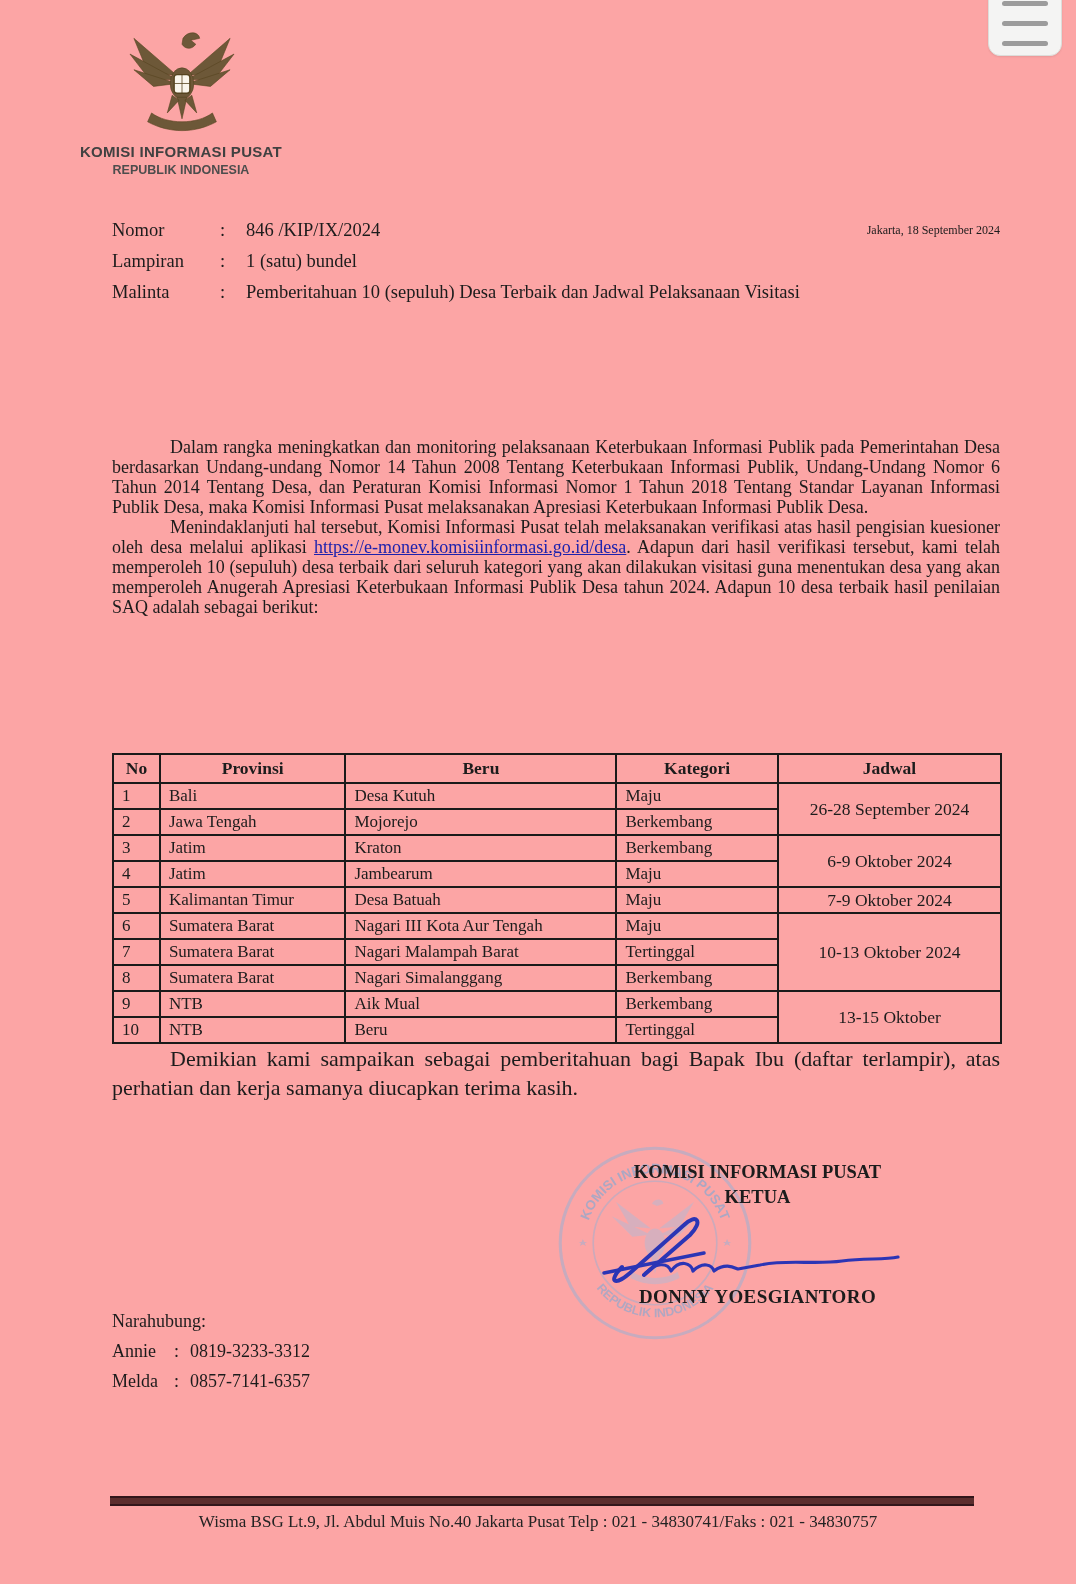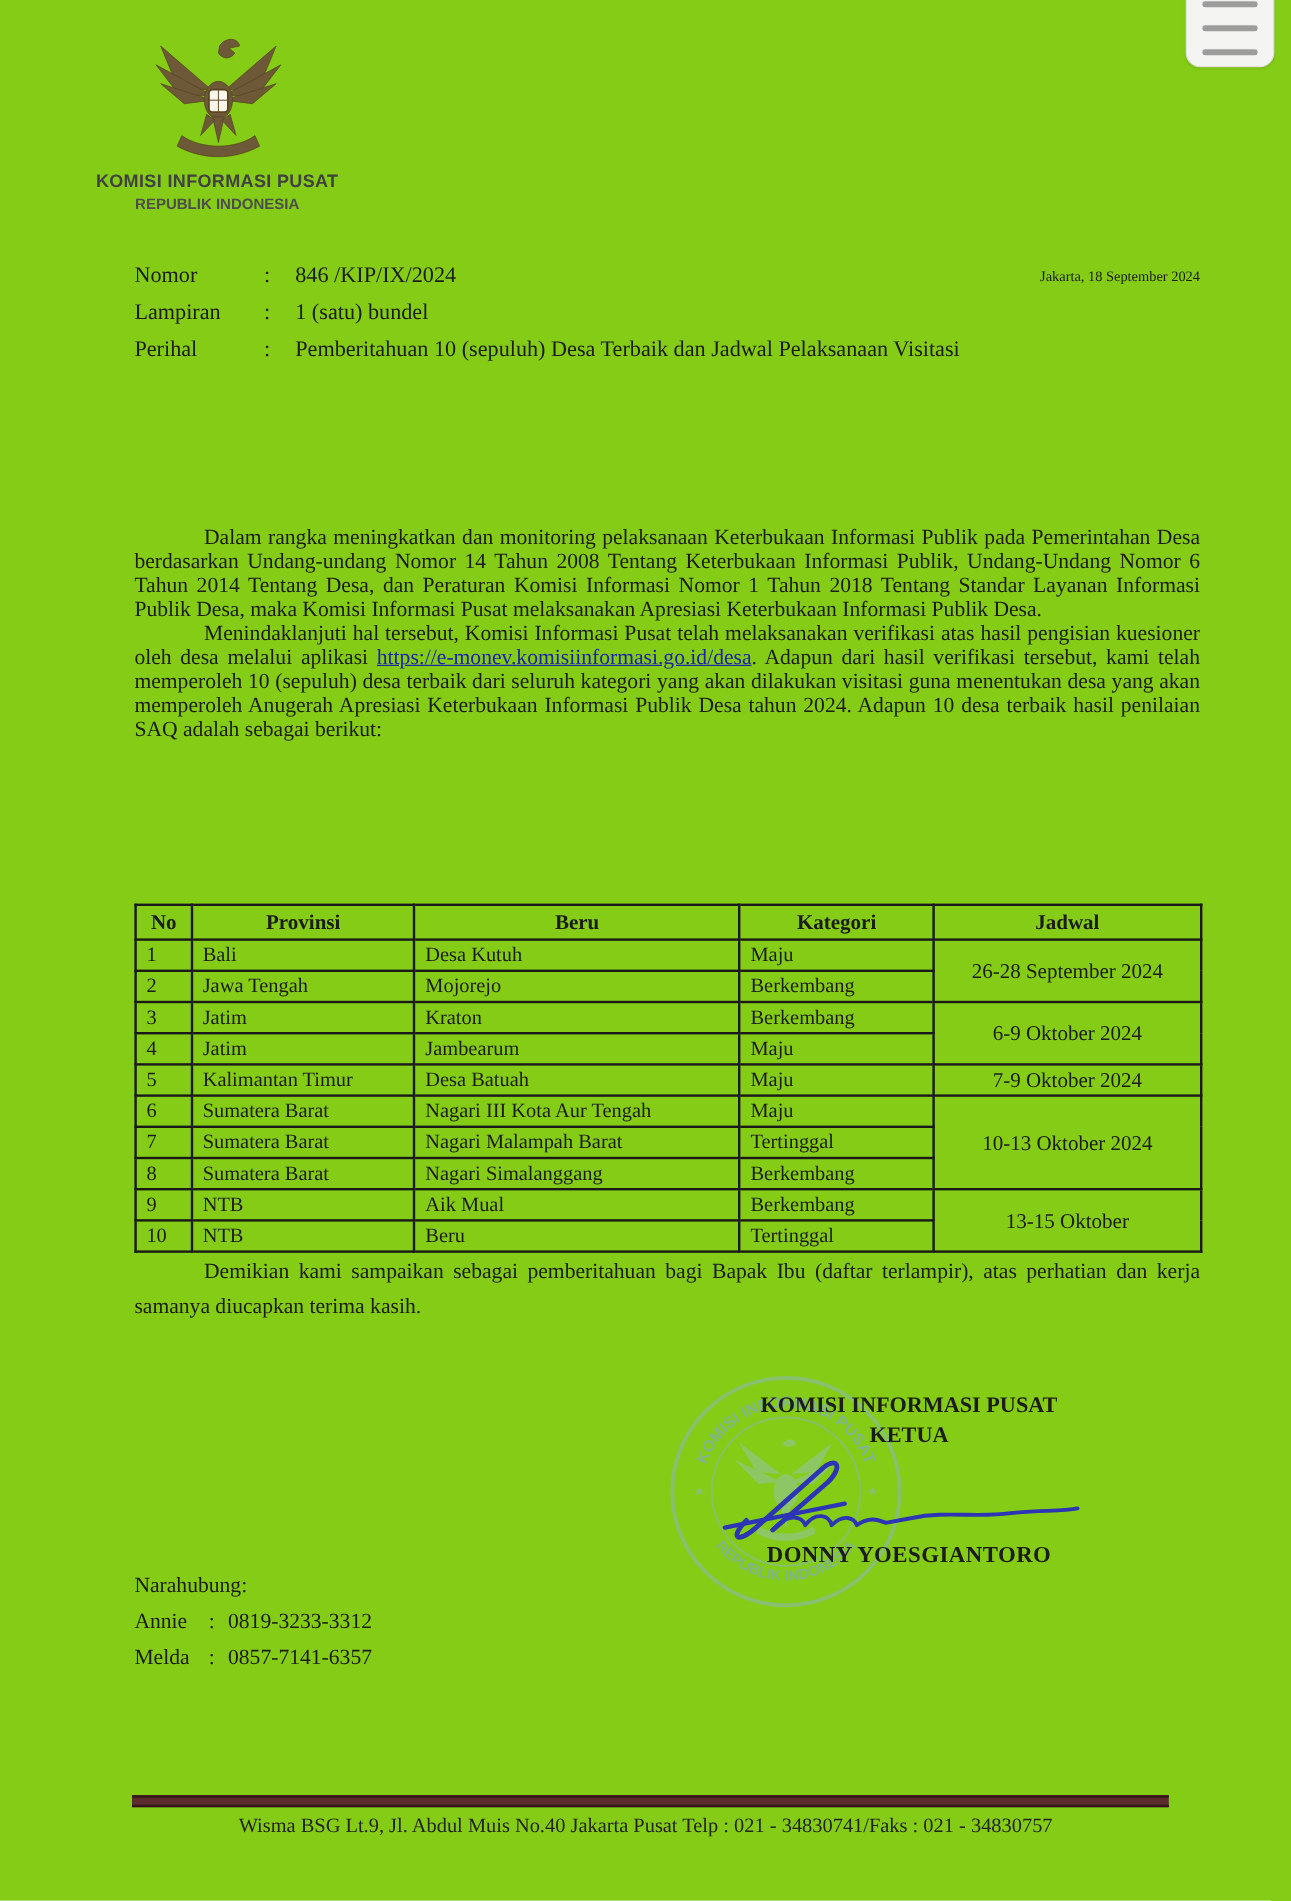--- a/index.html
+++ b/index.html
@@ -8,21 +8,21 @@
     --band:#5c2d2d;
     --band-edge:#32161a;
     --logo:#6d5838;
     --stamp:#8ab2da;
     --sig:#2b35b5;
   }
   html,body{margin:0;padding:0;background:#ffffff;}
   .page{
     position:relative;
     width:1076px;height:1584px;
-    background:#84cc16;
+    background:#fca5a5;
     overflow:hidden;
     font-family:"Liberation Serif", serif;
     color:var(--ink);
   }
   
   .menu-btn{
     position:absolute;right:14px;top:-18px;
     width:74px;height:74px;
     background:#f4f4f3;border:1px solid #ddddda;border-radius:12px;
     box-shadow:0 1px 2px rgba(0,0,0,.08);
@@ -63,21 +63,21 @@
   table.villages th,table.villages td{
     border:2px solid #1a1a1a;padding:0 8px;height:24px;line-height:1.15;
     overflow:hidden;white-space:nowrap;
   }
   table.villages th{height:27px;font-size:17.5px;font-weight:bold;text-align:center;}
   .col-no{width:45px;}.col-prov{width:178px;}.col-desa{width:260px;}
   .col-kat{width:155px;}.col-jad{width:214px;}
   td.jadwal{text-align:center;vertical-align:middle;font-size:17.5px;}
   
   .closing{position:absolute;left:112px;top:1045px;width:888px;
-    font-size:18px;line-height:28.5px;text-align:justify;}
+    font-size:22px;line-height:28.5px;text-align:justify;}
   .closing p{margin:0;text-indent:58px;}
   
   .stamp{position:absolute;left:552px;top:1140px;width:206px;height:206px;opacity:.85;}
   .sig-org{position:absolute;left:575px;top:1160px;width:365px;text-align:center;
     font-weight:bold;font-size:18.5px;line-height:25px;}
   .sig-scribble{position:absolute;left:592px;top:1203px;width:340px;height:95px;}
   .sig-name{position:absolute;left:575px;top:1286px;width:365px;text-align:center;
     font-weight:bold;font-size:19px;letter-spacing:.4px;}
   
   .contacts{position:absolute;left:112px;top:1306px;font-size:18px;line-height:30px;}
@@ -136,21 +136,21 @@
       <span>Nomor</span>
       <span>:</span>
       <span>846 /KIP/IX/2024</span>
     </div>
     <div class="meta-row">
       <span>Lampiran</span>
       <span>:</span>
       <span>1 (satu) bundel</span>
     </div>
     <div class="meta-row">
-      <span>Perihal</span>
+      <span>Malinta</span>
       <span>:</span>
       <span>Pemberitahuan 10 (sepuluh) Desa Terbaik dan Jadwal Pelaksanaan Visitasi</span>
     </div>
   </div>
   <div class="dateline">Jakarta, 18 September 2024</div>
 
 
   <div class="paras">
     <p>Dalam rangka meningkatkan dan monitoring pelaksanaan Keterbukaan Informasi Publik pada Pemerintahan Desa berdasarkan Undang-undang Nomor 14 Tahun 2008 Tentang Keterbukaan Informasi Publik, Undang-Undang Nomor 6 Tahun 2014 Tentang Desa, dan Peraturan Komisi Informasi Nomor 1 Tahun 2018 Tentang Standar Layanan Informasi Publik Desa, maka Komisi Informasi Pusat melaksanakan Apresiasi Keterbukaan Informasi Publik Desa.</p>
     <p><span>Menindaklanjuti hal tersebut, Komisi Informasi Pusat telah melaksanakan verifikasi atas hasil pengisian kuesioner oleh desa melalui aplikasi </span><a class="body-link">https://e-monev.komisiinformasi.go.id/desa</a><span>. Adapun dari hasil verifikasi tersebut, kami telah memperoleh 10 (sepuluh) desa terbaik dari seluruh kategori yang akan dilakukan visitasi guna menentukan desa yang akan memperoleh Anugerah Apresiasi Keterbukaan Informasi Publik Desa tahun 2024. Adapun 10 desa terbaik hasil penilaian SAQ adalah sebagai berikut:</span></p>

